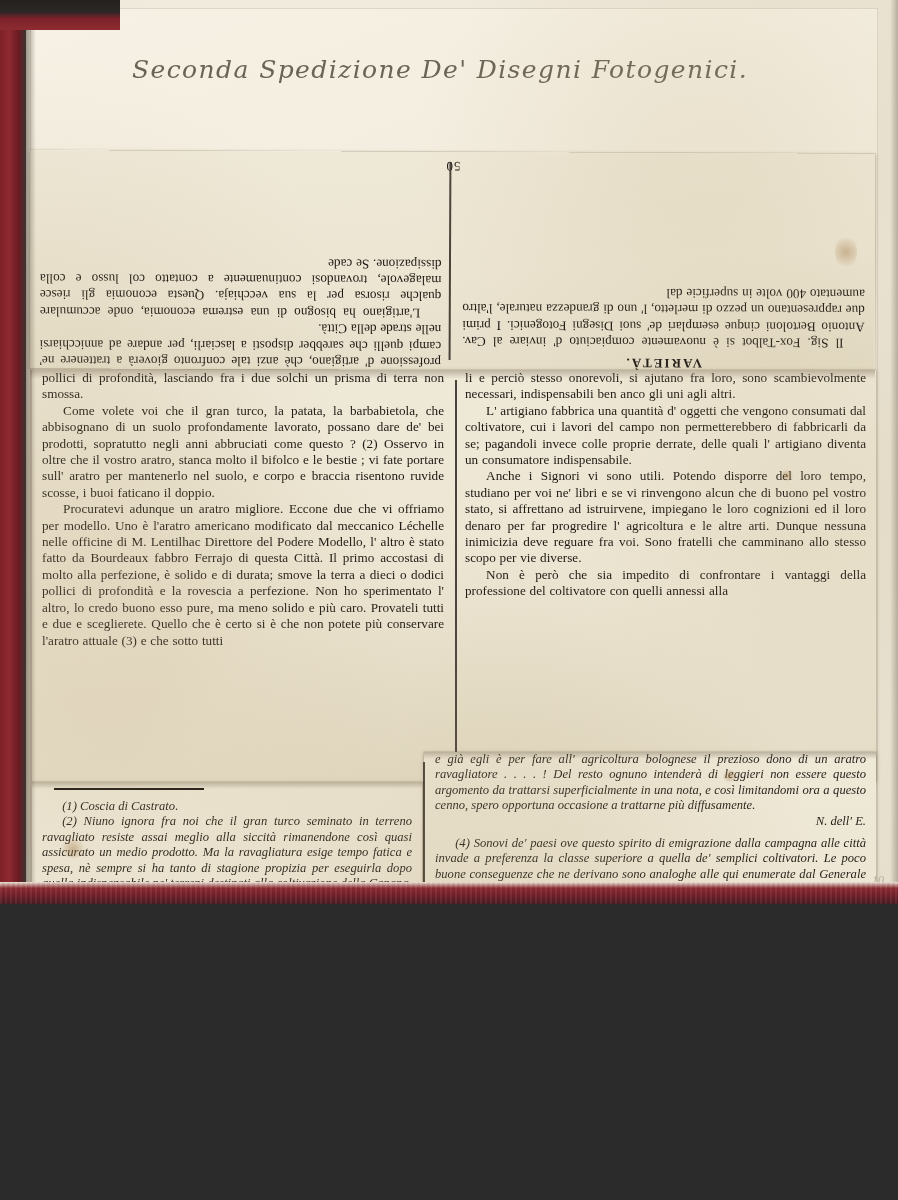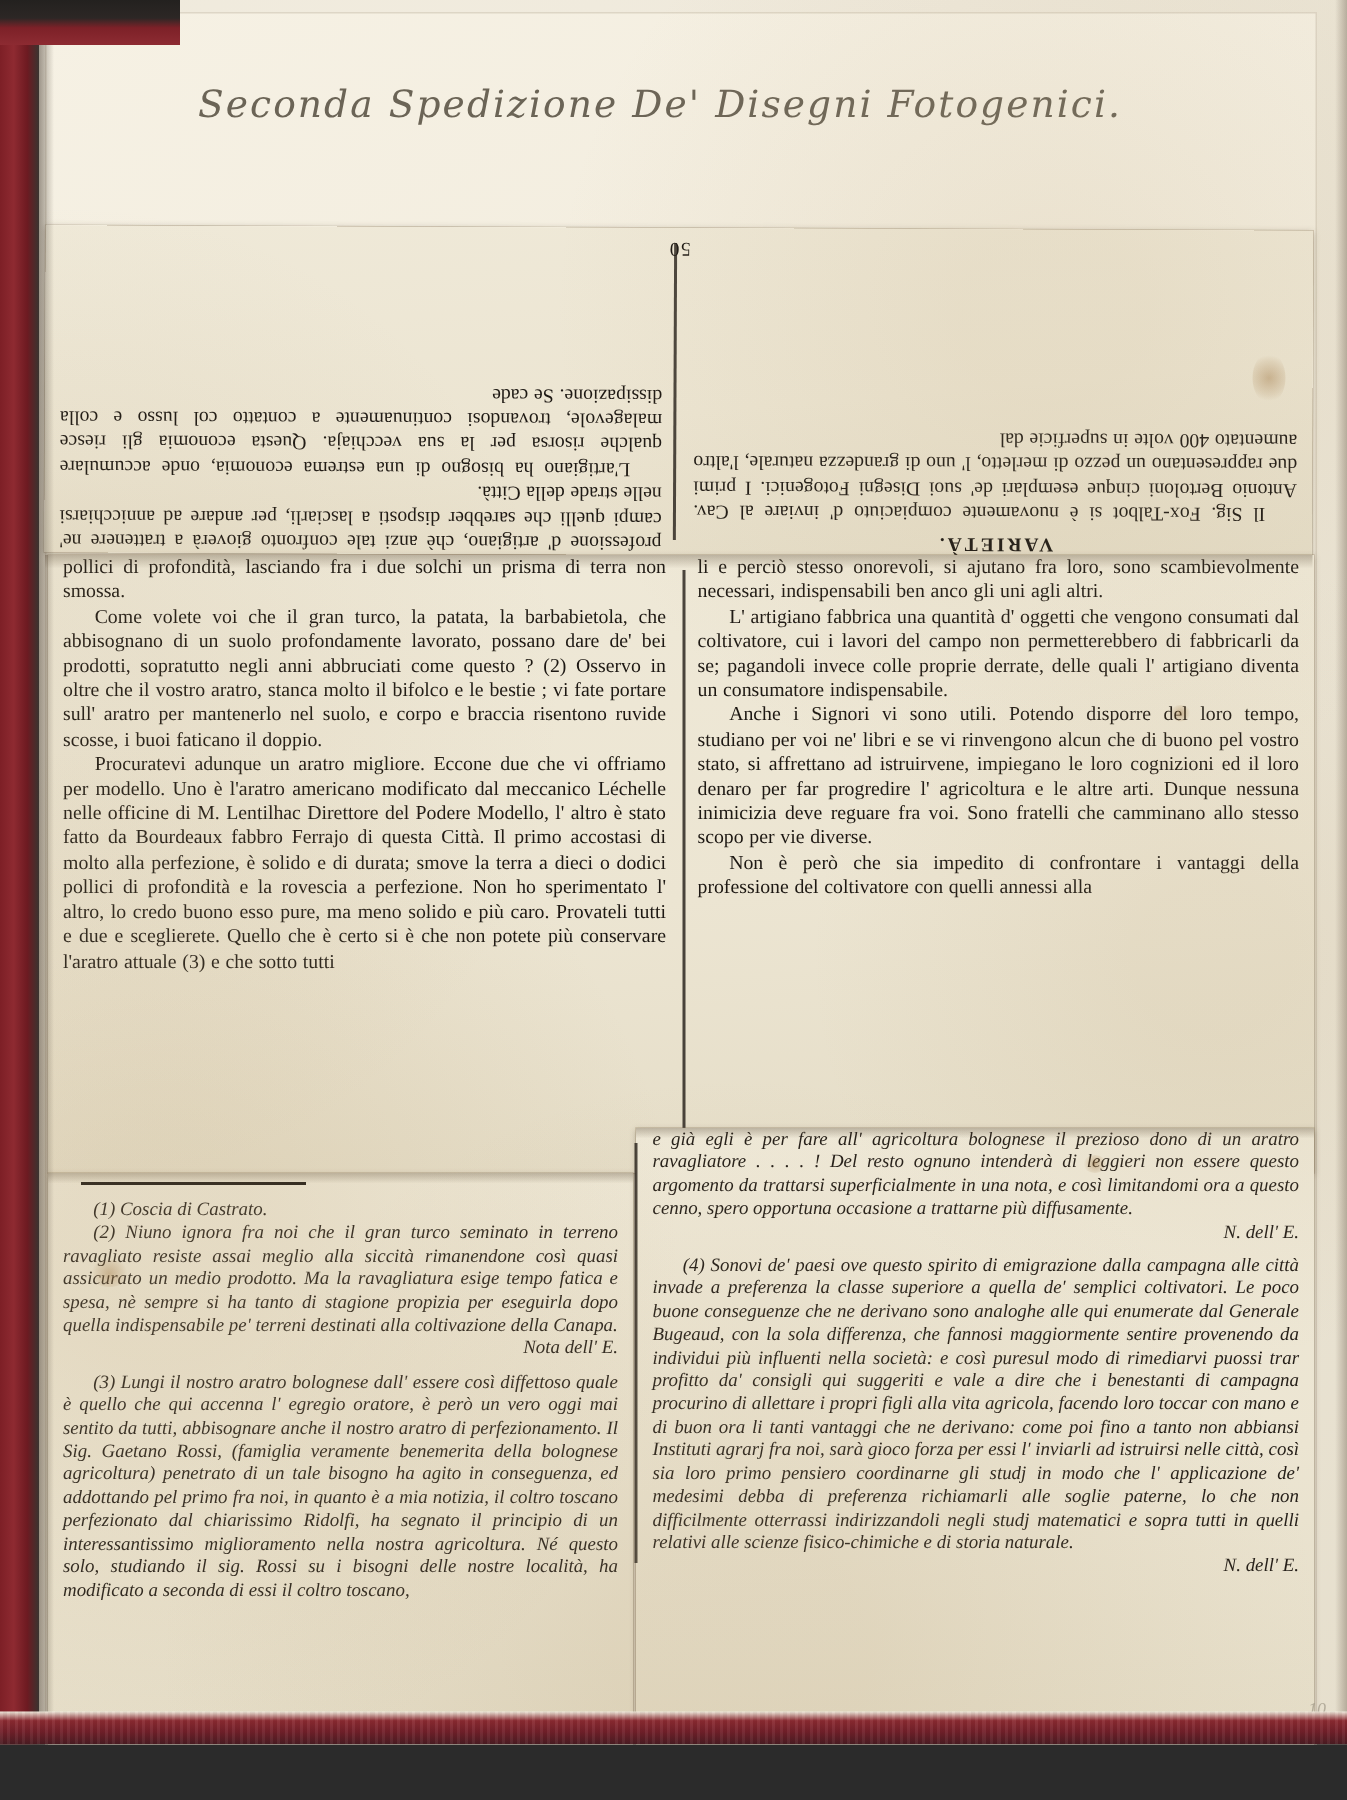--- a/index.html
+++ b/index.html
@@ -1,17 +1,17 @@
 <!DOCTYPE html>
 <html><head>
 <meta charset="utf-8">
 <style>
   html,body{margin:0;padding:0;background:#2b2b2b;}
   .page{
-    position:relative;width:898px;height:1163px;overflow:hidden;
+    position:relative;width:898px;height:904px;overflow:hidden;
     background:
       radial-gradient(ellipse at 30% 20%, #f2ede0 0%, #eee8da 45%, #e6dfcd 100%);
     font-family:"Liberation Serif", serif;
     color:#1a1612;
   }
   
   .page:before{
     content:"";position:absolute;inset:0;pointer-events:none;
     background:
       radial-gradient(circle at 12% 72%, rgba(190,165,120,.20) 0 6%, transparent 30%),

